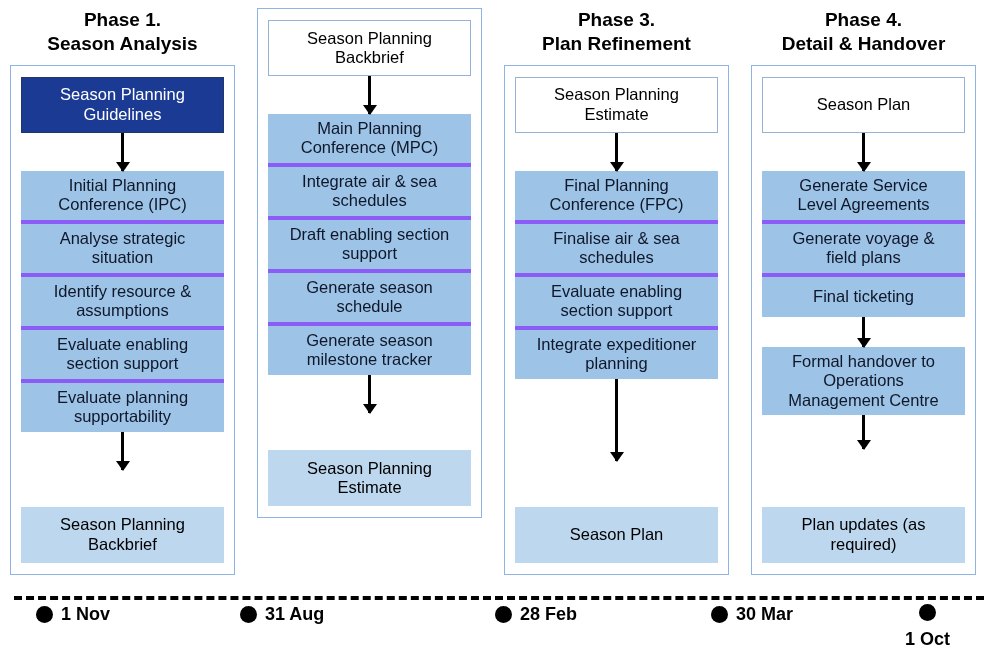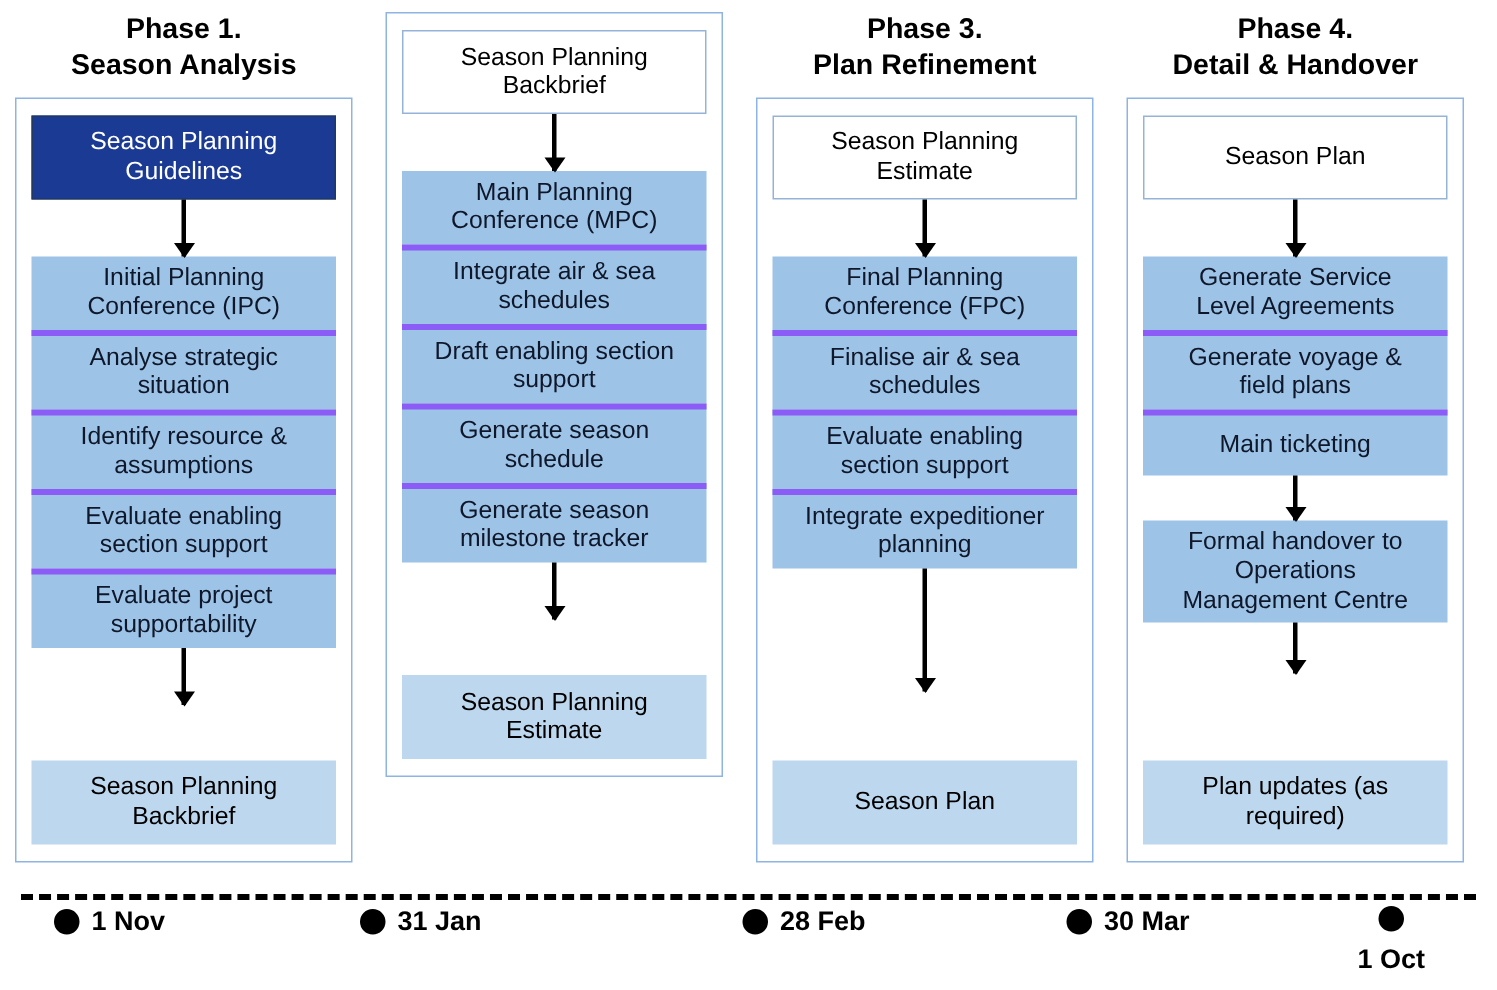--- a/index.html
+++ b/index.html
@@ -175,21 +175,21 @@
         </div>
         <div class="step-group">
           <div class="box step">Initial Planning
 Conference (IPC)</div>
           <div class="box step">Analyse strategic
 situation</div>
           <div class="box step">Identify resource &amp;
 assumptions</div>
           <div class="box step">Evaluate enabling
 section support</div>
-          <div class="box step">Evaluate project
+          <div class="box step">Evaluate planning
 supportability</div>
         </div>
         <div class="arrow" style="height:38px;">
           <div class="shaft" style="height:38px;">
               <div class="head"></div>
             </div>
         </div>
         <div class="spacer"></div>
         <div class="box result">Season Planning
 Backbrief</div>
@@ -267,21 +267,21 @@
         <div class="arrow" style="height:38px;">
           <div class="shaft" style="height:38px;">
               <div class="head"></div>
             </div>
         </div>
         <div class="step-group">
           <div class="box step">Generate Service
 Level Agreements</div>
           <div class="box step">Generate voyage &amp;
 field plans</div>
-          <div class="box step">Main ticketing</div>
+          <div class="box step">Final ticketing</div>
         </div>
         <div class="arrow" style="height:30px;">
           <div class="shaft" style="height:30px;">
               <div class="head"></div>
             </div>
         </div>
         <div class="step-group">
           <div class="box step" style="min-height:66px;">Formal handover to
 Operations
 Management Centre</div>
@@ -300,21 +300,21 @@
   </div>
 
   <div class="timeline">
     <div class="dashed-line"></div>
     <div class="tick" style="left:36px;">
       <div class="dot"></div>
       <div class="tick-label">1 Nov</div>
     </div>
     <div class="tick" style="left:240px;">
       <div class="dot"></div>
-      <div class="tick-label">31 Jan</div>
+      <div class="tick-label">31 Aug</div>
     </div>
     <div class="tick" style="left:495px;">
       <div class="dot"></div>
       <div class="tick-label">28 Feb</div>
     </div>
     <div class="tick" style="left:711px;">
       <div class="dot"></div>
       <div class="tick-label">30 Mar</div>
     </div>
     <div class="tick" style="left:905px;flex-direction:column;">

